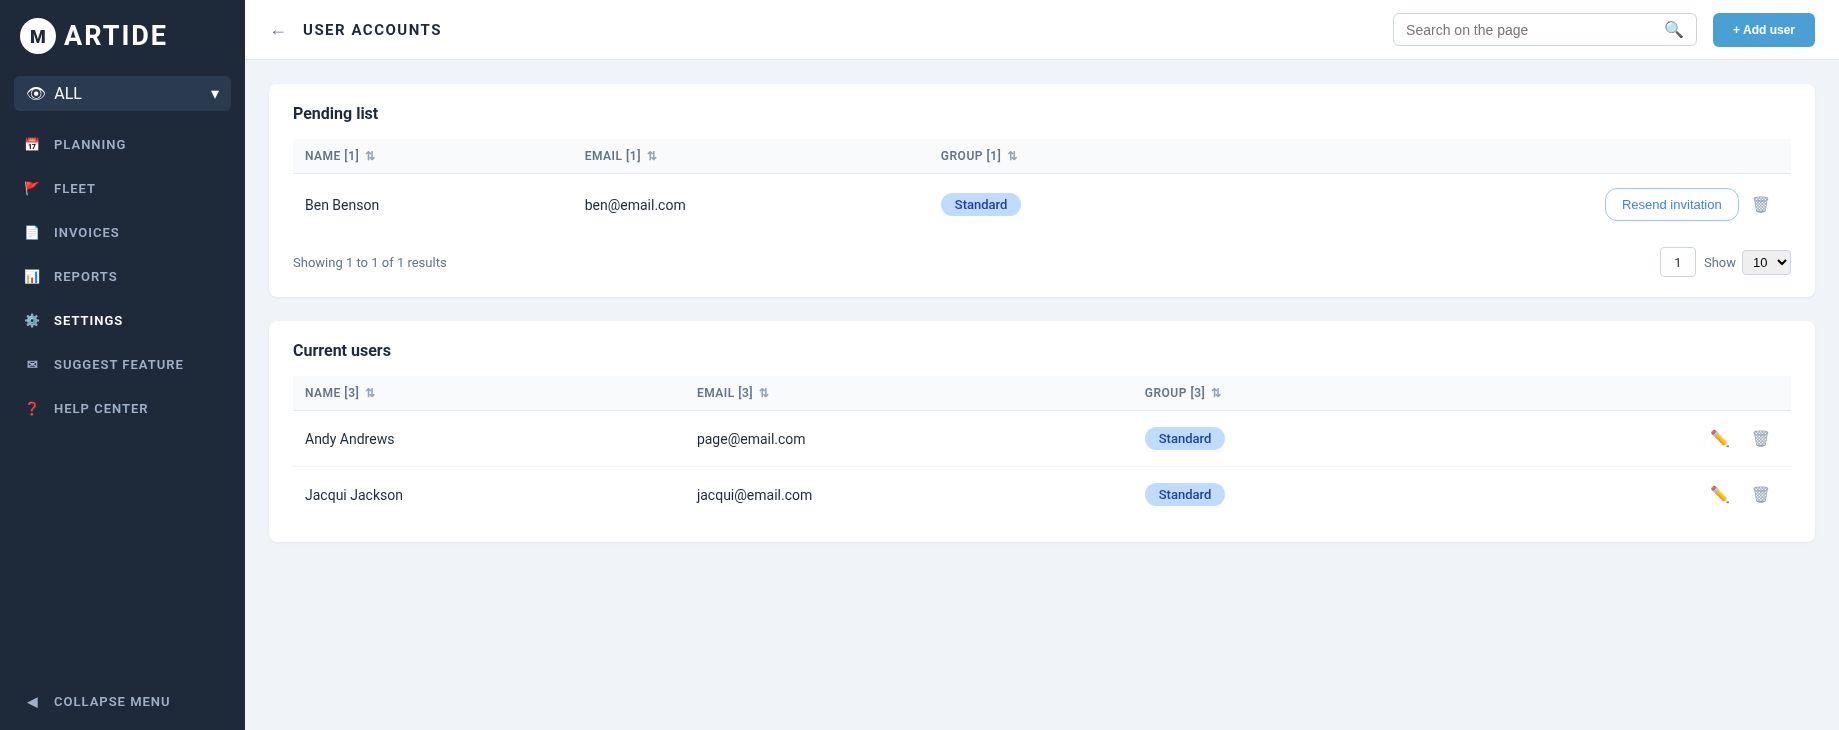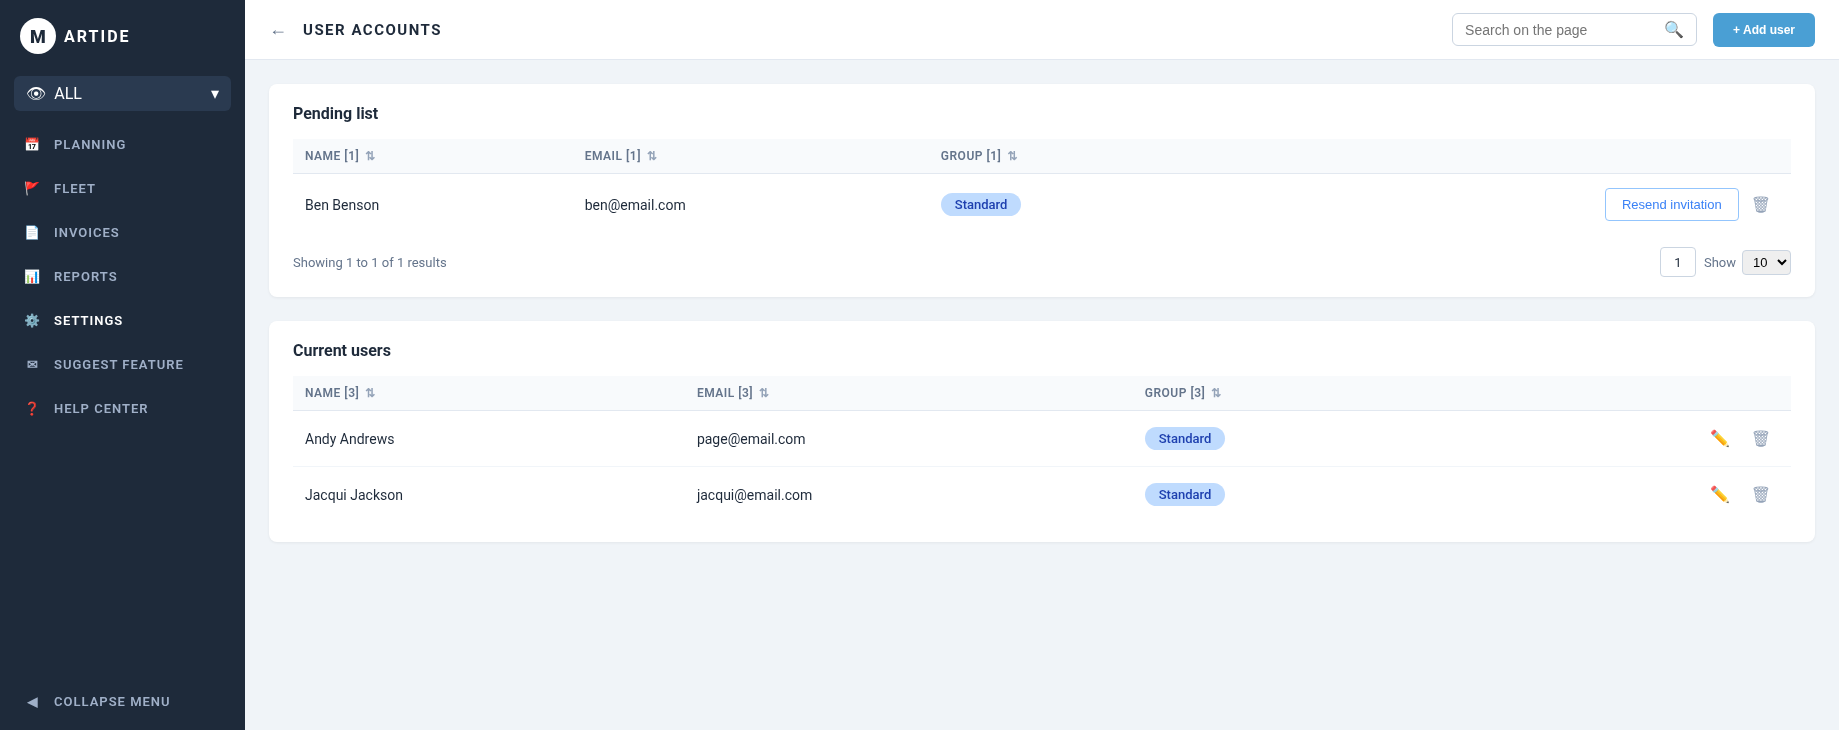--- a/index.html
+++ b/index.html
@@ -27,21 +27,21 @@
       background: #fff;
       border-radius: 50%;
       display: flex;
       align-items: center;
       justify-content: center;
       color: #1e2a3a;
       font-weight: 900;
       font-size: 18px;
     }
     .logo-text {
-      font-size: 16px;
+      font-size: 27px;
       font-weight: 700;
       letter-spacing: 2px;
       color: #fff;
     }
     .sidebar-filter {
       margin: 4px 14px 8px;
       background: #2a3a50;
       border-radius: 6px;
       padding: 8px 12px;
       display: flex;
@@ -117,21 +117,21 @@
       flex: 1;
     }
     .search-box {
       display: flex;
       align-items: center;
       border: 1px solid #cbd5e1;
       border-radius: 6px;
       padding: 6px 12px;
       gap: 8px;
       background: #fff;
-      width: 245px;
+      width: 304px;
     }
     .search-box input {
       border: none;
       outline: none;
       font-size: 14px;
       color: #94a3b8;
       width: 100%;
       background: transparent;
     }
     .add-user-btn {
@@ -203,21 +203,21 @@
       color: #1e40af;
       border-radius: 20px;
       padding: 4px 14px;
       font-size: 13px;
       font-weight: 500;
     }
     .resend-btn {
       background: #fff;
       border: 1px solid #93c5fd;
       color: #3b82f6;
-      border-radius: 4px;
+      border-radius: 12px;
       padding: 8px 16px;
       font-size: 13px;
       cursor: pointer;
       font-weight: 500;
     }
     .icon-btn {
       background: none;
       border: none;
       cursor: pointer;
       color: #94a3b8;

